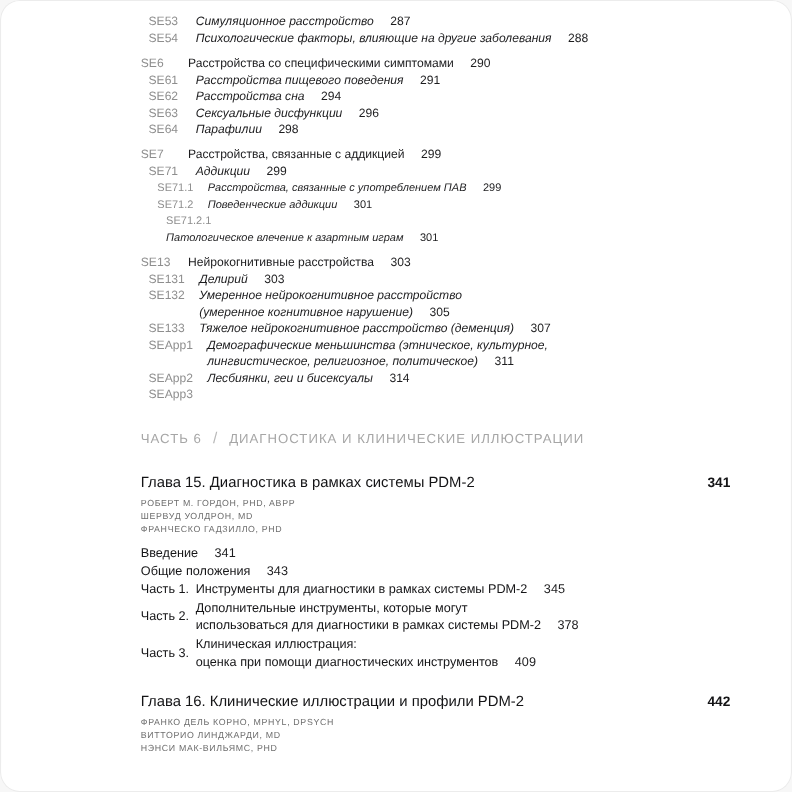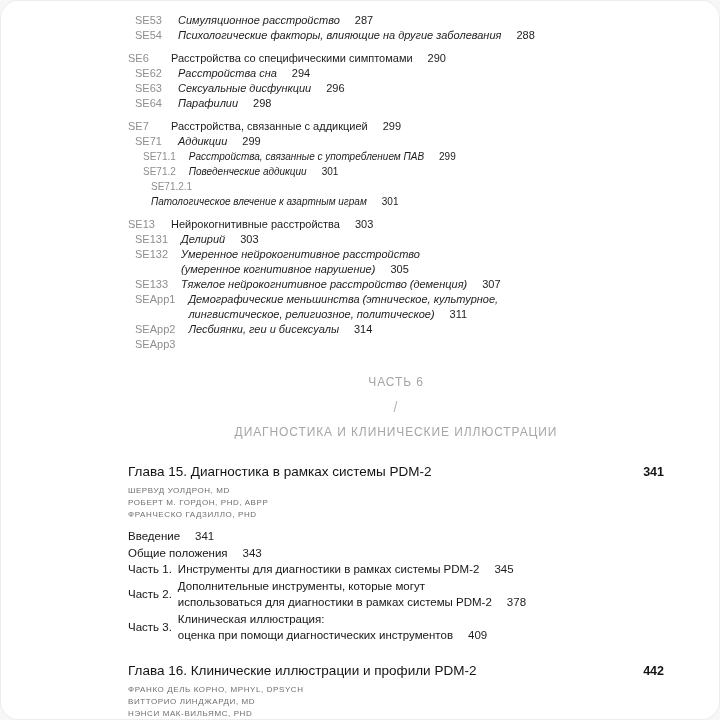--- a/index.html
+++ b/index.html
@@ -25,22 +25,22 @@
   .toc-row.lvl1 { padding-left: 7px; }
   .toc-row.lvl2 { padding-left: 15px; }
   .toc-row.lvl3 { padding-left: 23px; flex-direction: column; }
   .toc-row.small { font-size: 10px; }
   .ttl.it { font-style: italic; }
   .pg { margin-left: 15px; font-style: normal; color: #1d1d1f; }
 
   
   .part-header {
     margin-top: 23px;
-    display: flex; align-items: center; gap: 10px;
-    color: #a6a6a6; font-size: 12px; letter-spacing: 0.9px; flex-direction: column;
+    display: flex; align-items: flex-end; gap: 10px;
+    color: #a6a6a6; font-size: 12px; letter-spacing: 0.9px;
   }
   .part-header .sep { color: #b8b8b8; font-size: 14px; }
 
   
   .chapters { }
   .chapter { margin-top: 25px; }
   .chapter + .chapter { margin-top: 19px; }
   .ch-head { display: flex; justify-content: space-between; align-items: baseline; }
   .ch-title { font-size: 13.5px; font-weight: normal; color: #141416; }
   .ch-page { font-size: 12.5px; font-weight: bold; color: #141416; }
@@ -68,20 +68,26 @@
             <div>Психологические факторы, влияющие на другие заболевания<span class="pg">288</span></div>
           </span>
   </div>
         <div class="toc-row lvl0 gap">
     <span class="code">SE6</span>
     <span class="ttl">
             <div>Расстройства со специфическими симптомами<span class="pg">290</span></div>
           </span>
   </div>
         <div class="toc-row lvl1">
+    <span class="code">SE61</span>
+    <span class="ttl it">
+            <div>Расстройства пищевого поведения<span class="pg">291</span></div>
+          </span>
+  </div>
+        <div class="toc-row lvl1">
     <span class="code">SE62</span>
     <span class="ttl it">
             <div>Расстройства сна<span class="pg">294</span></div>
           </span>
   </div>
         <div class="toc-row lvl1">
     <span class="code">SE63</span>
     <span class="ttl it">
             <div>Сексуальные дисфункции<span class="pg">296</span></div>
           </span>
@@ -171,22 +177,22 @@
       <span>ДИАГНОСТИКА И КЛИНИЧЕСКИЕ ИЛЛЮСТРАЦИИ</span>
     </div>
 
     <div class="chapters">
         <section class="chapter">
     <div class="ch-head">
       <h2 class="ch-title">Глава 15. Диагностика в рамках системы PDM-2</h2>
       <span class="ch-page">341</span>
     </div>
     <div class="authors">
+            <div>РОБЕРТ М. ГОРДОН, PHD, ABPP</div>
             <div>ШЕРВУД УОЛДРОН, MD</div>
-            <div>РОБЕРТ М. ГОРДОН, PHD, ABPP</div>
             <div>ФРАНЧЕСКО ГАДЗИЛЛО, PHD</div>
           </div>
     <div class="ch-entries">
             <div class="ch-row">
               <span class="ttl">
                 <div>Введение<span class="pg">341</span></div>
               </span>
             </div>
             <div class="ch-row">
               <span class="ttl">

